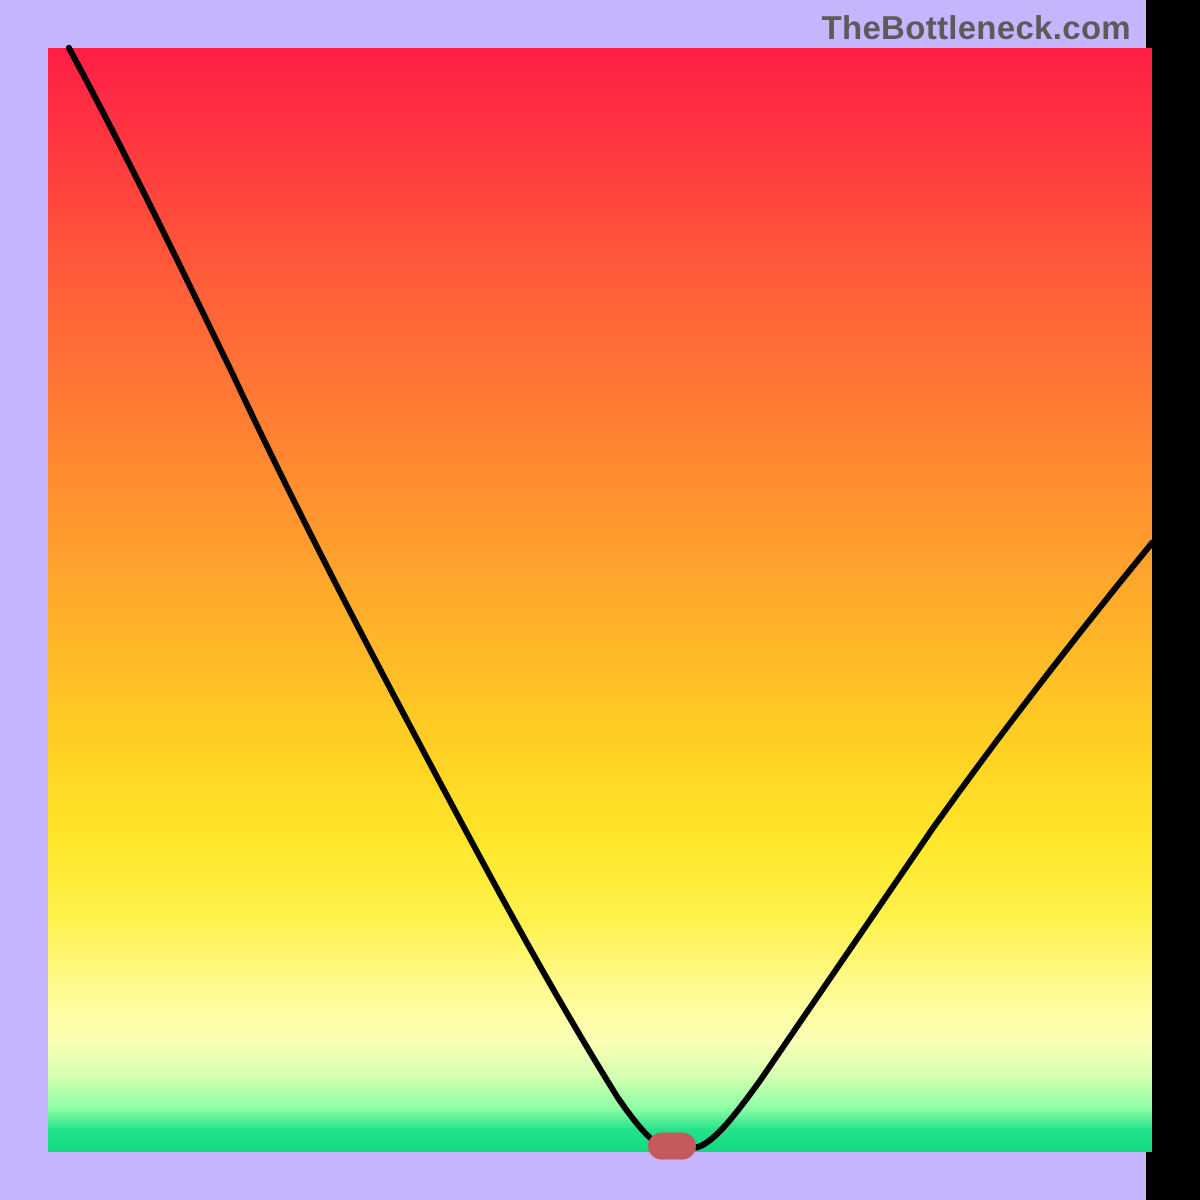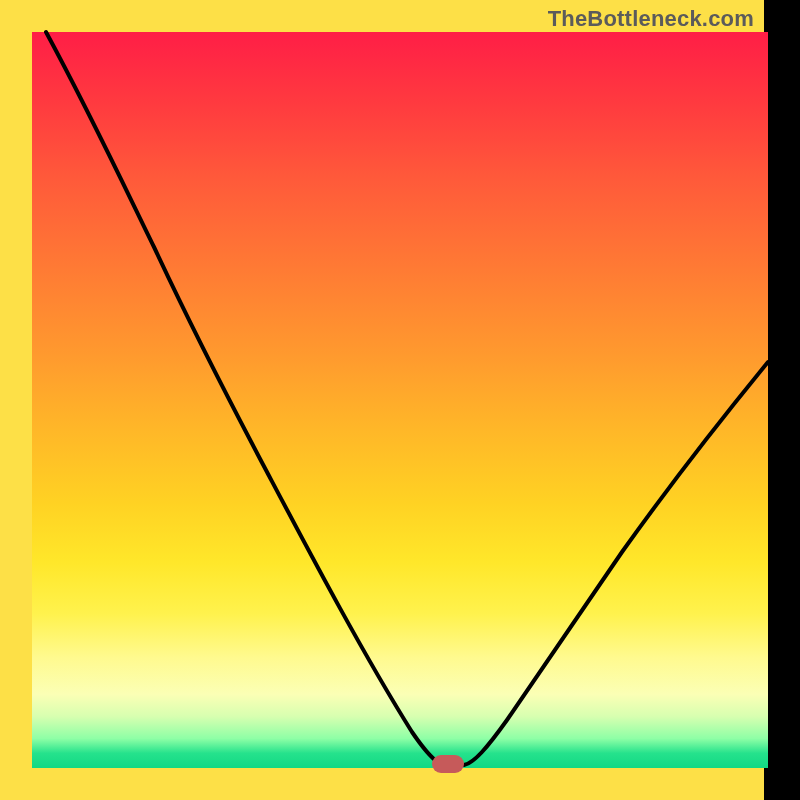--- a/index.html
+++ b/index.html
@@ -10,21 +10,21 @@
     background: #000;
     overflow: hidden;
     font-family: Arial, Helvetica, sans-serif;
   }
   .frame {
     position: absolute;
     left: 0;
     top: 0;
     width: 764px;
     height: 800px;
-    background: #fde047;
+    background: #c4b5fd;
   }
   .plot-area {
     position: absolute;
     left: 32px;
     top: 32px;
     width: 736px;   
     height: 736px;
     
     background: linear-gradient(
       to bottom,

